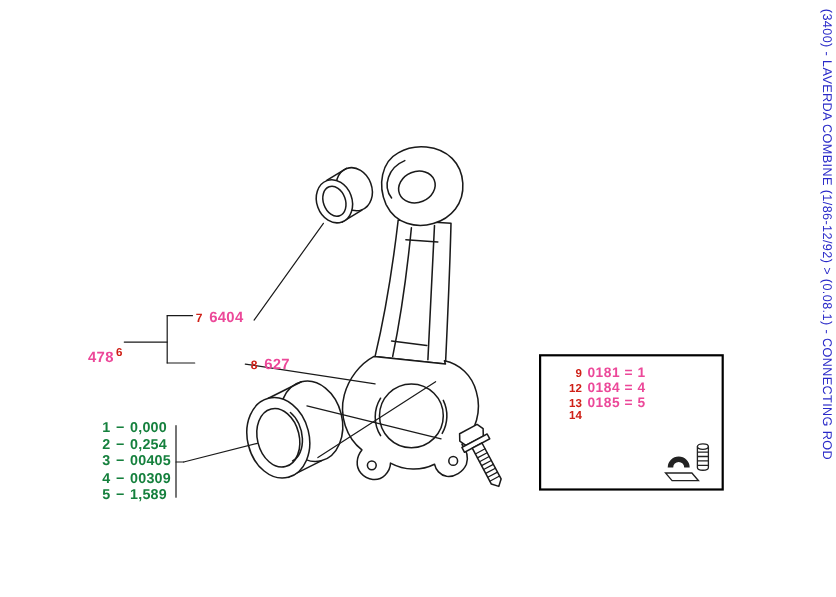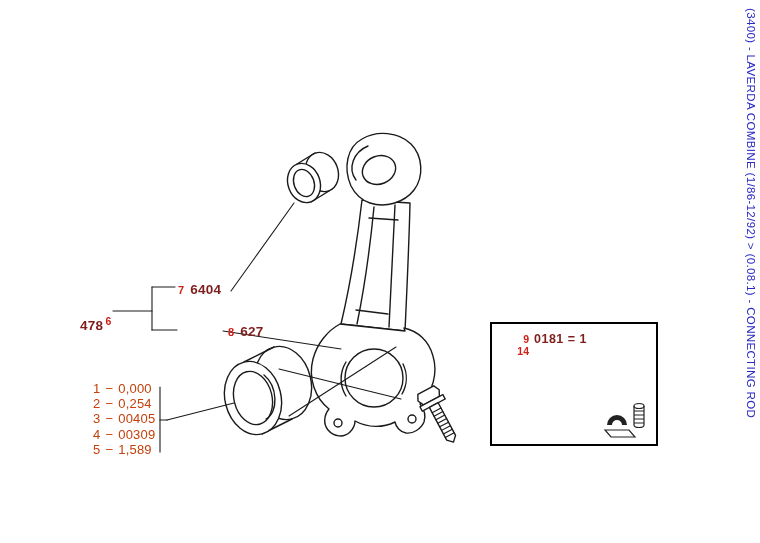--- a/index.html
+++ b/index.html
@@ -27,27 +27,27 @@
     right: 3px;
     writing-mode: vertical-rl;
     text-orientation: mixed;
     white-space: nowrap;
     font-size: 11.5px;
     letter-spacing: 0.35px;
     color: var(--title);
   }
 
   .lbl { position: absolute; white-space: nowrap; }
-  .pn { font-weight: 700; font-size: 13.5px; color: #7f1d1d; letter-spacing: 0.3px; text-align: center; }
+  .pn { font-weight: 700; font-size: 13.5px; color: #ec4899; letter-spacing: 0.3px; text-align: center; }
   .co { color: var(--callout); font-weight: 700; font-size: 11px; }
   .row .co { margin-right: 6px; }
   .sup { vertical-align: 5px; margin-left: 2px; font-size: 10.5px; }
 
   .size-list { position: absolute; left: 93px; top: 381px; }
-  .size-row { font-weight: 400; font-size: 13px; color: #c2410c; height: 15.2px; letter-spacing: 0.2px; }
+  .size-row { font-weight: 700; font-size: 13px; color: #15803d; height: 15.2px; letter-spacing: 0.2px; }
   .size-row .sep { margin: 0 5px; }
 
   .bbox {
     position: absolute;
     left: 490px; top: 322px;
     width: 168px; height: 124px;
     border: 2px solid #000;
     box-sizing: border-box;
     padding: 8px 0 0 20px;
     background: #fff;
@@ -146,20 +146,28 @@
     <div class="size-row"><span>4</span><span class="sep">−</span><span>00309</span></div>
     <div class="size-row"><span>5</span><span class="sep">−</span><span>1,589</span></div>
   </div>
 
   <div class="bbox">
     <div class="box-row">
         <span class="co">9</span>
         <span class="pn">0181 = 1</span>
       </div>
     <div class="box-row">
+        <span class="co">12</span>
+        <span class="pn">0184 = 4</span>
+      </div>
+    <div class="box-row">
+        <span class="co">13</span>
+        <span class="pn">0185 = 5</span>
+      </div>
+    <div class="box-row">
         <span class="co">14</span>
         <span class="pn"></span>
       </div>
 
     <svg class="box-icon" width="46" height="40" viewBox="0 0 46 40" aria-hidden="true">
       <ellipse cx="36" cy="7" rx="5" ry="2.5"></ellipse>
       <path d="M 31,7 V 26 A 5 2.5 0 0 0 41,26 V 7"></path>
       <path d="M31 12H41M31 16H41M31 20H41M31 24H41"></path>
       <path class="fb" d="M 4,26 A 10 10 0 0 1 24,26 L 19,26 A 5 5 0 0 0 9,26 Z"></path>
       <path d="M 2,31 L 26,31 L 32,38 L 8,38 Z"></path>

